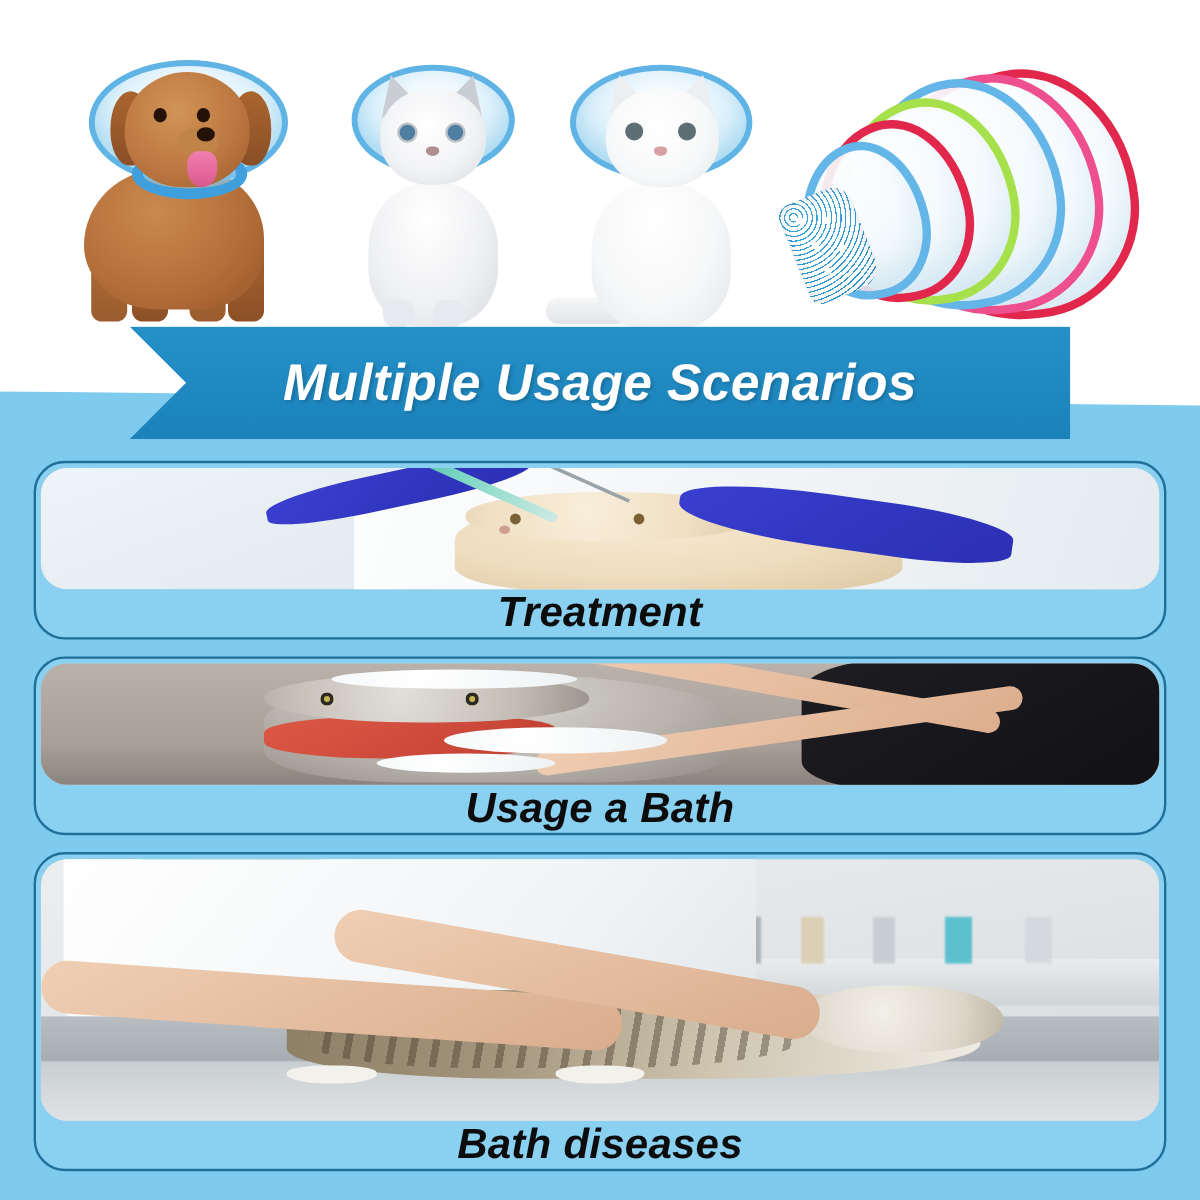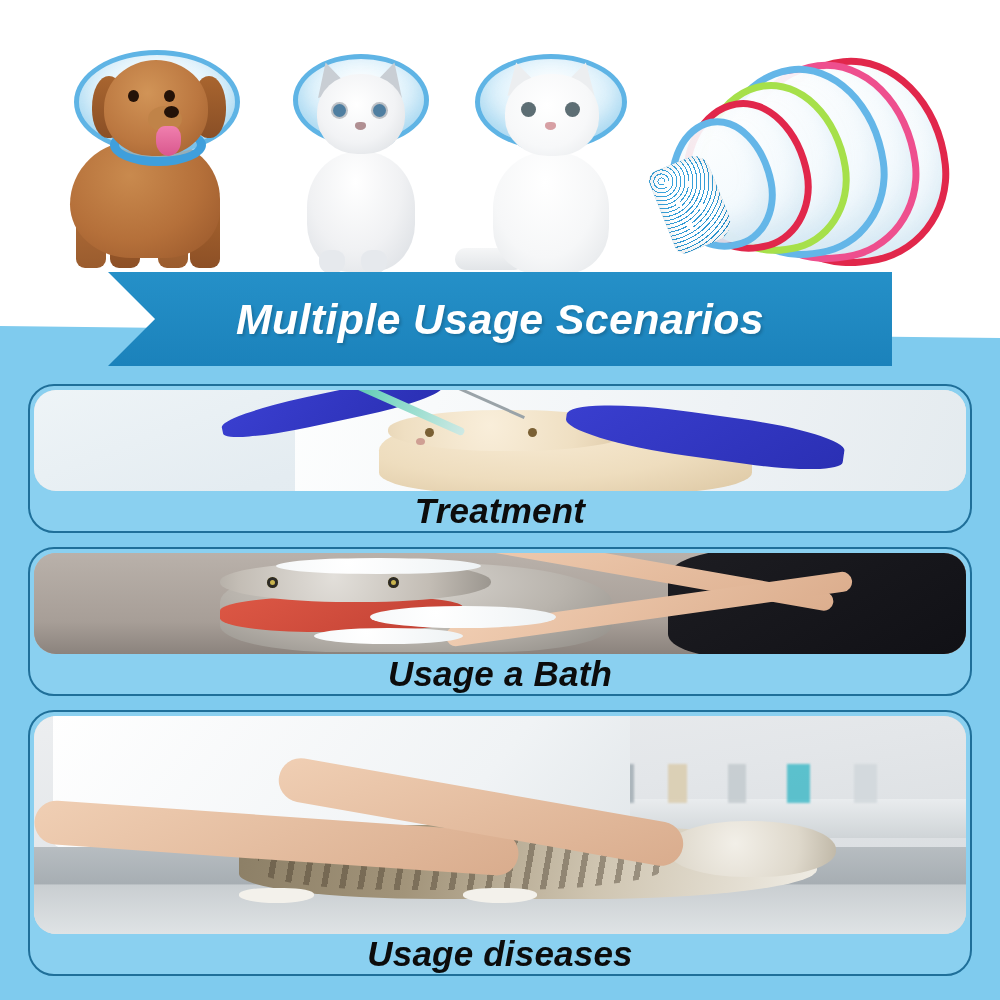--- a/index.html
+++ b/index.html
@@ -617,17 +617,17 @@
           <div class="table2"></div>
           <div class="cat2"></div>
           <div class="cat2-stripes"></div>
           <div class="cat2-h"></div>
           <div class="paw2 p1"></div>
           <div class="paw2 p2"></div>
           <div class="arm2 a1"></div>
           <div class="arm2 a2"></div>
         </div>
       </div>
-      <div class="card-label">Usage diseases</div>
+      <div class="card-label">Bath diseases</div>
     </div>
 
   </div>
 </div>
 
 </body></html>

